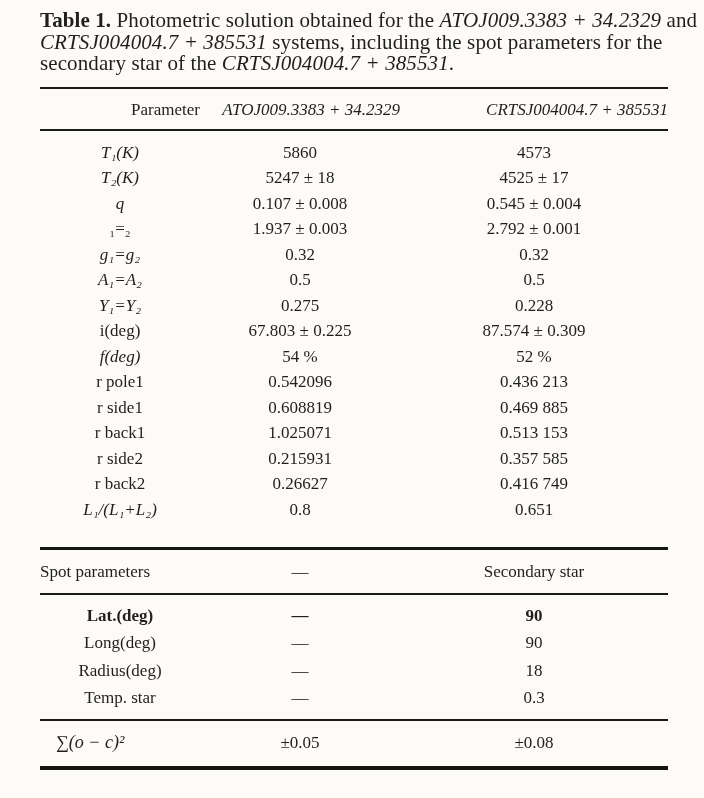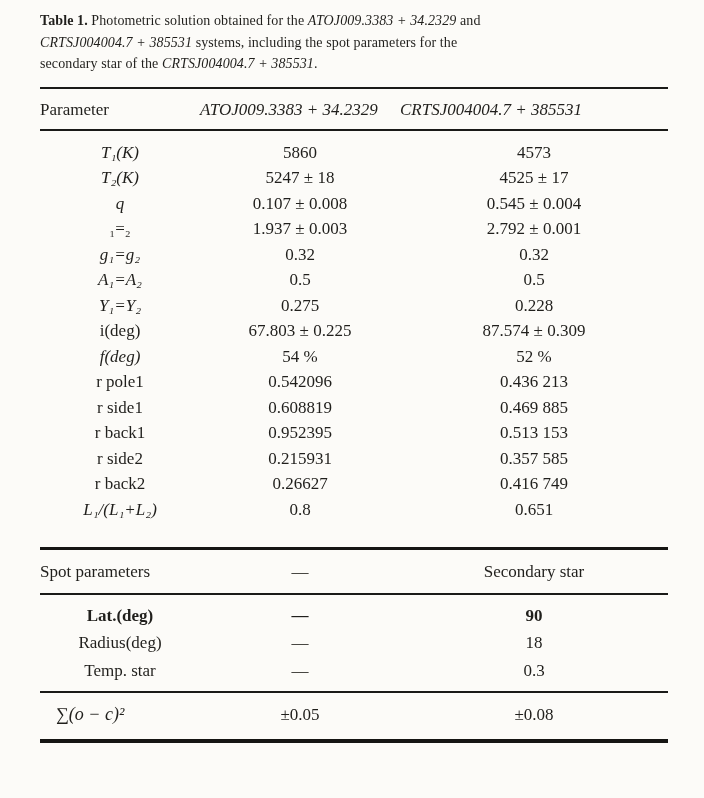--- a/index.html
+++ b/index.html
@@ -12,21 +12,21 @@
     height: 798px;
     overflow: hidden;
     font-family: "Liberation Serif", "DejaVu Serif", serif;
     color: #201f1c;
   }
   .page {
     padding: 8px 34px 0 40px;
   }
   
   .caption {
-    font-size: 14px;
+    font-size: 21px;
     line-height: 21.5px;
     margin: 2px 0 12px 0;
     letter-spacing: 0.1px;
   }
   .cap-line { white-space: nowrap; }
   .seg-b { font-weight: bold; }
   .seg-i { font-style: italic; }
   
   table.phot {
     border-collapse: collapse;
@@ -36,21 +36,21 @@
   }
   col.c1 { width: 160px; }
   col.c2 { width: 200px; }
   col.c3 { width: 268px; }
   thead {
     border-top: 2px solid #1a1a18;
     border-bottom: 2px solid #1a1a18;
   }
   thead th {
     font-weight: normal;
-    text-align: left;
+    text-align: right;
     padding: 11px 0 10px 0;
     line-height: 19px;
   }
   thead th.sys { font-style: italic; }
   td {
     text-align: center;
     padding: 3px 0;
     line-height: 19.5px;
   }
   .it { font-style: italic; }
@@ -146,21 +146,21 @@
           <td class="v-cell">0.542096</td>
           <td class="v-cell">0.436 213</td>
         </tr>
         <tr>
           <td class="p-cell">r side1</td>
           <td class="v-cell">0.608819</td>
           <td class="v-cell">0.469 885</td>
         </tr>
         <tr>
           <td class="p-cell">r back1</td>
-          <td class="v-cell">0.952395</td>
+          <td class="v-cell">1.025071</td>
           <td class="v-cell">0.513 153</td>
         </tr>
         <tr>
           <td class="p-cell">r side2</td>
           <td class="v-cell">0.215931</td>
           <td class="v-cell">0.357 585</td>
         </tr>
         <tr>
           <td class="p-cell">r back2</td>
           <td class="v-cell">0.26627</td>
@@ -175,20 +175,25 @@
     <tbody class="sec-spot-head" id="tbody-spot-head">
         <tr class="left-label">
           <td class="p-cell">Spot parameters</td>
           <td class="v-cell">—</td>
           <td class="v-cell">Secondary star</td>
         </tr>
       </tbody>
     <tbody class="sec-spot" id="tbody-spot">
         <tr>
           <td class="p-cell">Lat.(deg)</td>
+          <td class="v-cell">—</td>
+          <td class="v-cell">90</td>
+        </tr>
+        <tr>
+          <td class="p-cell">Long(deg)</td>
           <td class="v-cell">—</td>
           <td class="v-cell">90</td>
         </tr>
         <tr>
           <td class="p-cell">Radius(deg)</td>
           <td class="v-cell">—</td>
           <td class="v-cell">18</td>
         </tr>
         <tr>
           <td class="p-cell">Temp. star</td>

